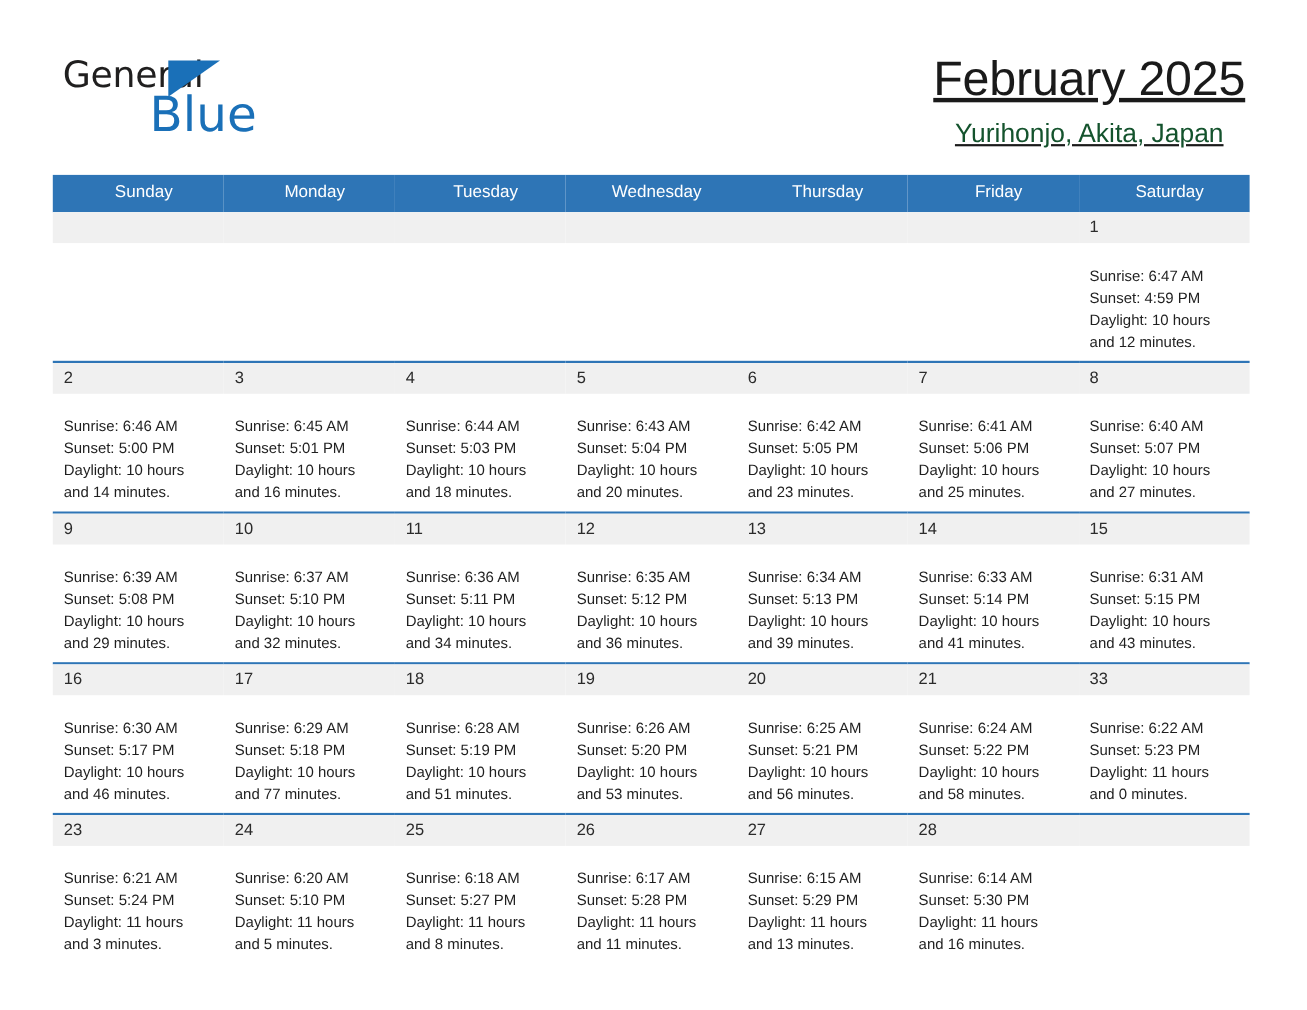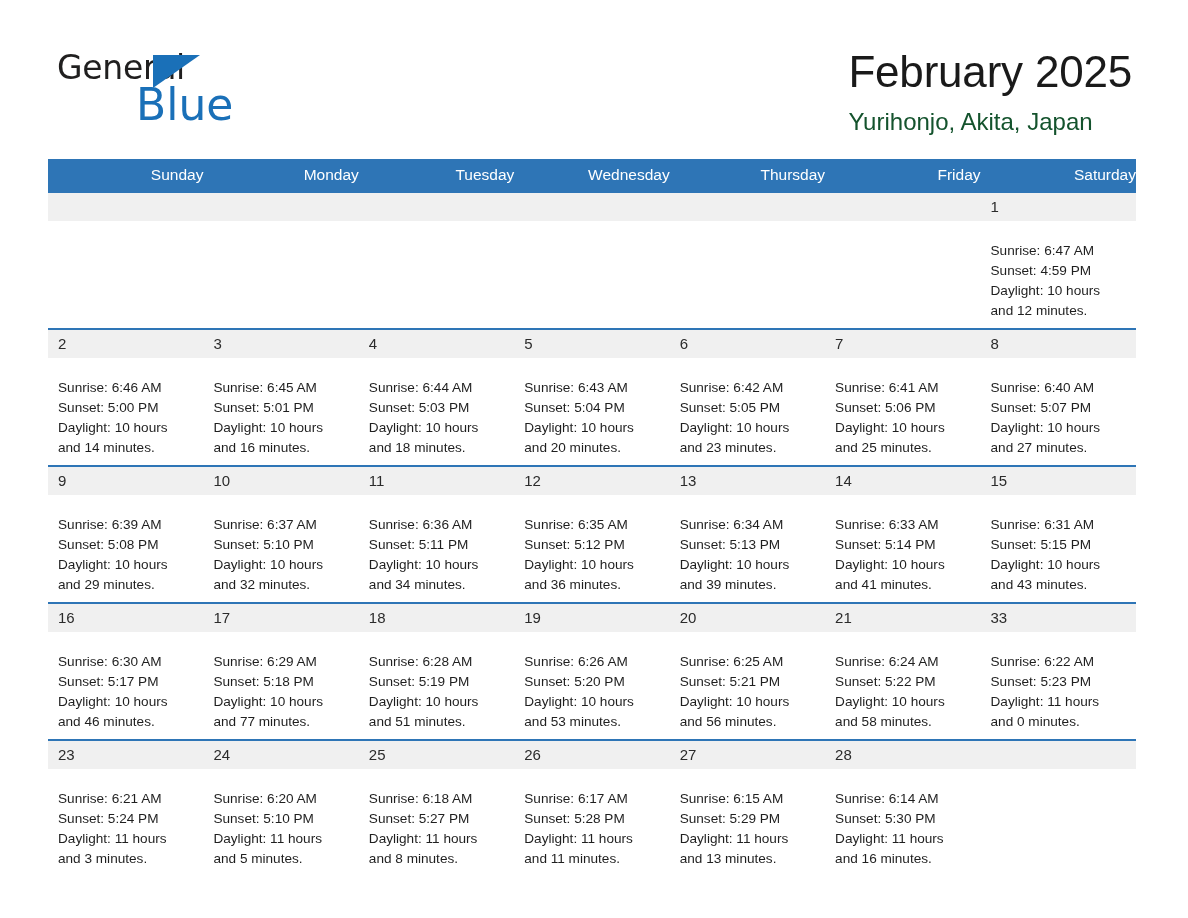--- a/index.html
+++ b/index.html
@@ -65,22 +65,23 @@
     font-size: 44px;
     color: #1a70b8;
     position: absolute;
     left: 79px;
     top: 36px;
     font-weight: 400;
     display: block;
   }
 
   .title-block {
-    text-align: left;
+    text-align: center;
     padding-top: 2px;
+    text-decoration: underline;
   }
   .month-title {
     font-size: 44px;
     font-weight: 400;
     color: #1a1a1a;
     line-height: 1.06;
     margin: 0;
     letter-spacing: -0.2px;
   }
   .location {
@@ -96,21 +97,21 @@
     margin: 49px 52px 0 48px;
     width: 1088px;
     border-collapse: collapse;
     table-layout: fixed;
   }
   .calendar th {
     background: #2e75b6;
     color: #ffffff;
     font-size: 15.5px;
     font-weight: 400;
-    text-align: right;
+    text-align: center;
     padding: 7px 0 8px 10px;
     line-height: 1.2;
     height: 31px;
     vertical-align: middle;
   }
   .calendar td {
     vertical-align: top;
     padding: 0;
     width: 155.4px;
     height: 135px;

